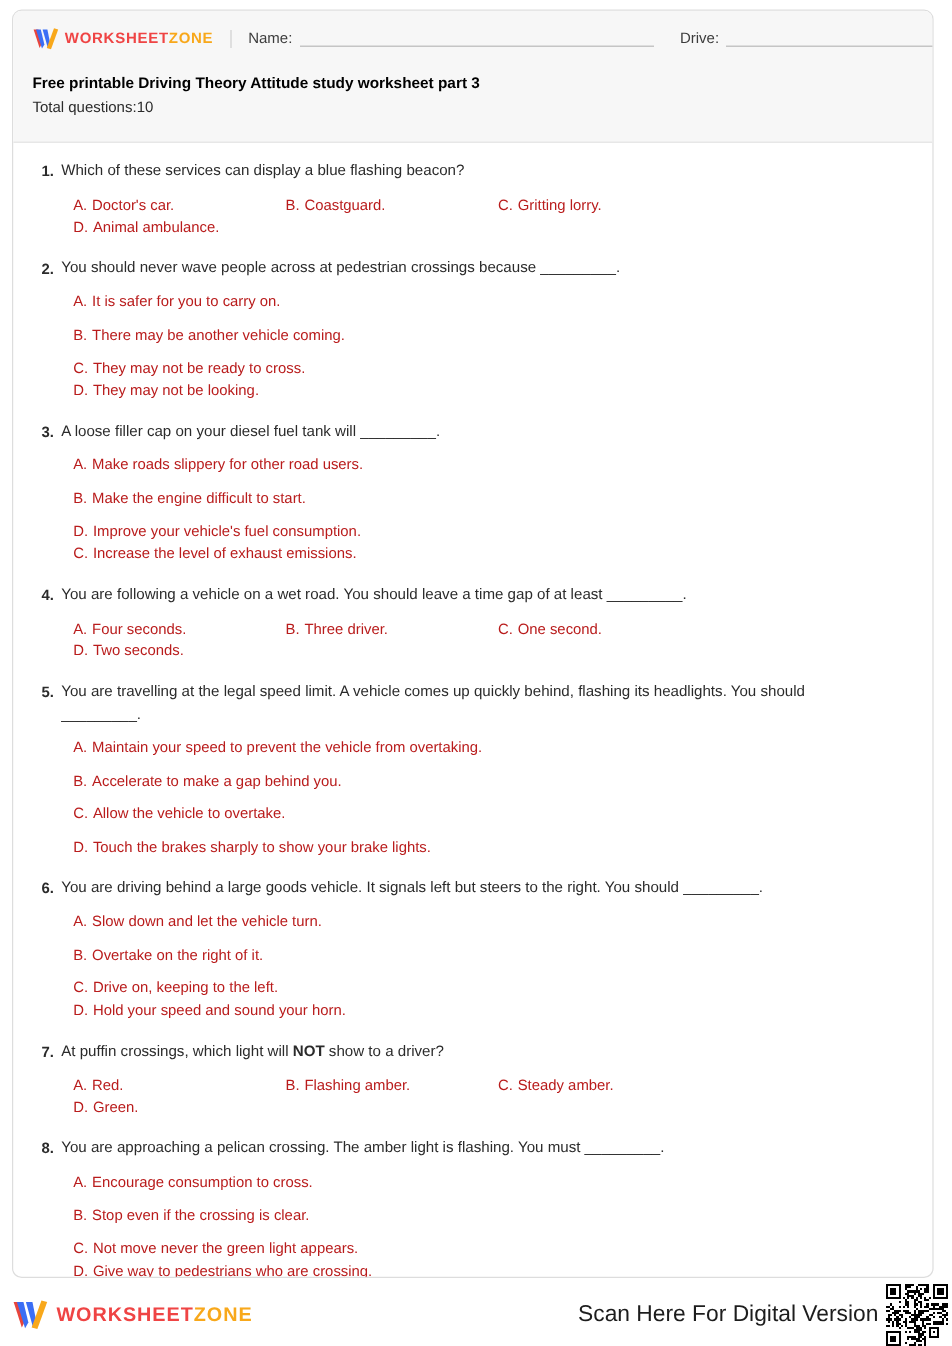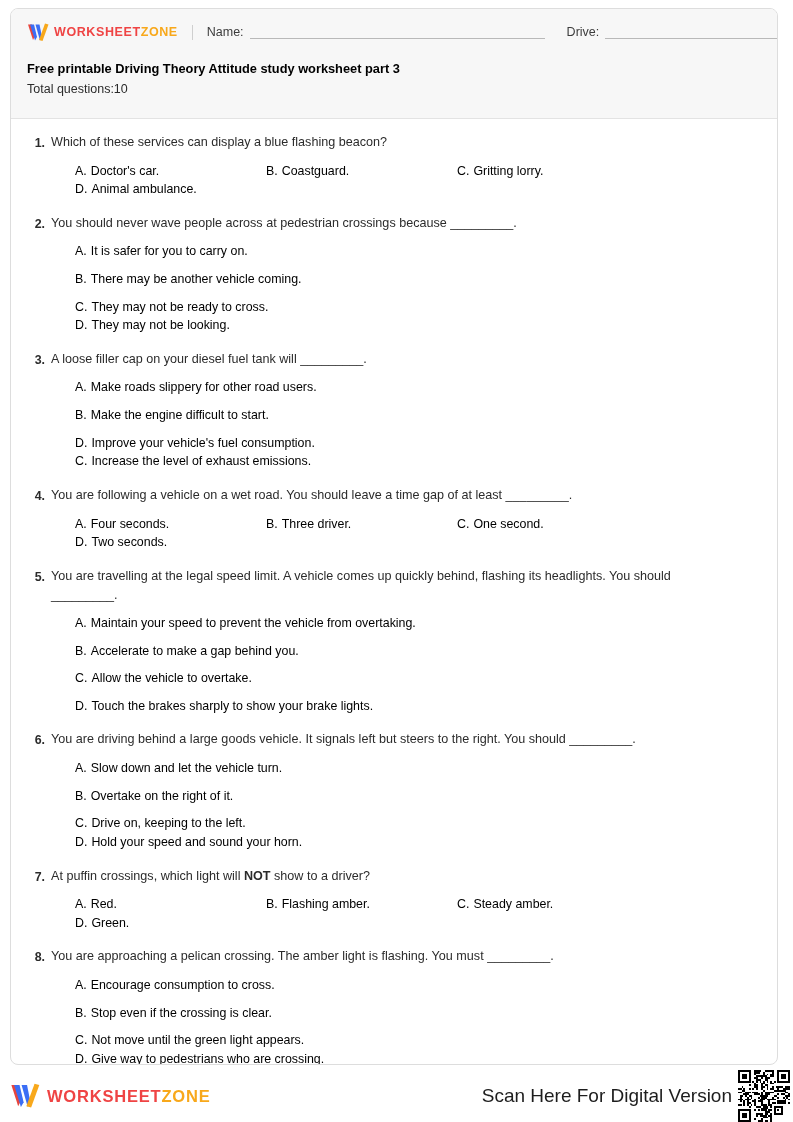--- a/index.html
+++ b/index.html
@@ -150,26 +150,25 @@
     padding-right: 60px;
   }
   .q-text b { font-weight: bold; }
 
   .options {
     padding-left: 34px;
     margin-top: 9px;
   }
   .opt {
     font-size: 12.4px;
-    color: #000000;
+    color: #b91c1c;
     line-height: 1.5;
     margin-bottom: 9px;
     box-sizing: border-box;
     display: block;
-    margin-left: 14px;
   }
   .opt:last-child { margin-bottom: 0; }
 
   .opts-4 { display: flex; flex-wrap: wrap; }
   .opts-4 .opt { width: 177px; flex: none; margin-bottom: 0; }
 
   .opts-2 { display: flex; flex-wrap: wrap; }
   .opts-2 .opt { width: 354px; flex: none; margin-bottom: 9px; }
   .opts-2 .opt:nth-last-child(-n+2) { margin-bottom: 0; }
 
@@ -335,21 +334,21 @@
           </div>
         </div>
         <div class="question">
           <div class="q-head">
             <div class="q-num">8.</div>
             <div class="q-text">You are approaching a pelican crossing. The amber light is flashing. You must _________.</div>
           </div>
           <div class="options opts-2">
             <div class="opt"><span class="opt-letter">A.</span><span>Encourage consumption to cross.</span></div>
             <div class="opt"><span class="opt-letter">B.</span><span>Stop even if the crossing is clear.</span></div>
-            <div class="opt"><span class="opt-letter">C.</span><span>Not move until the green light appears.</span></div>
+            <div class="opt"><span class="opt-letter">C.</span><span>Not move never the green light appears.</span></div>
             <div class="opt"><span class="opt-letter">D.</span><span>Give way to pedestrians who are crossing.</span></div>
           </div>
         </div>
       </div>
 
   </div>
 
   <div class="footer">
 
     <div class="footer-logo">

